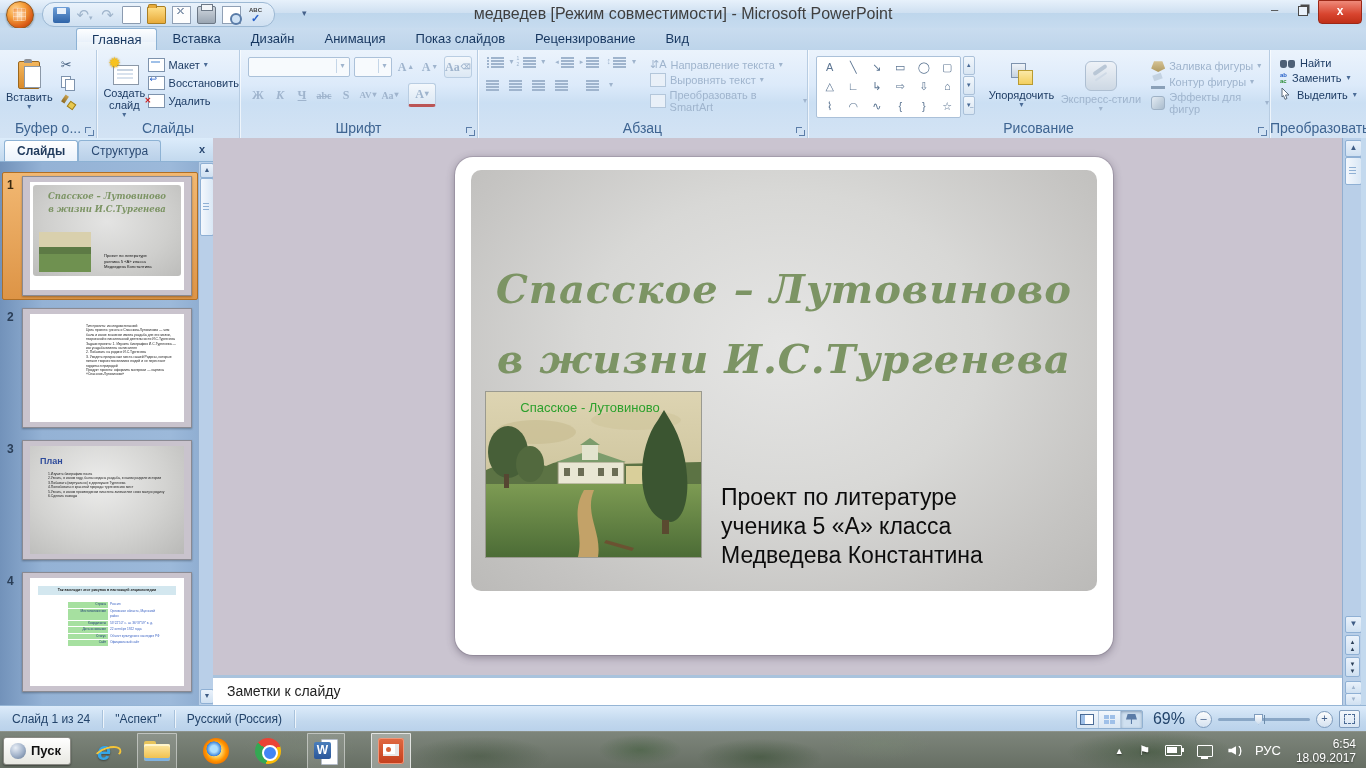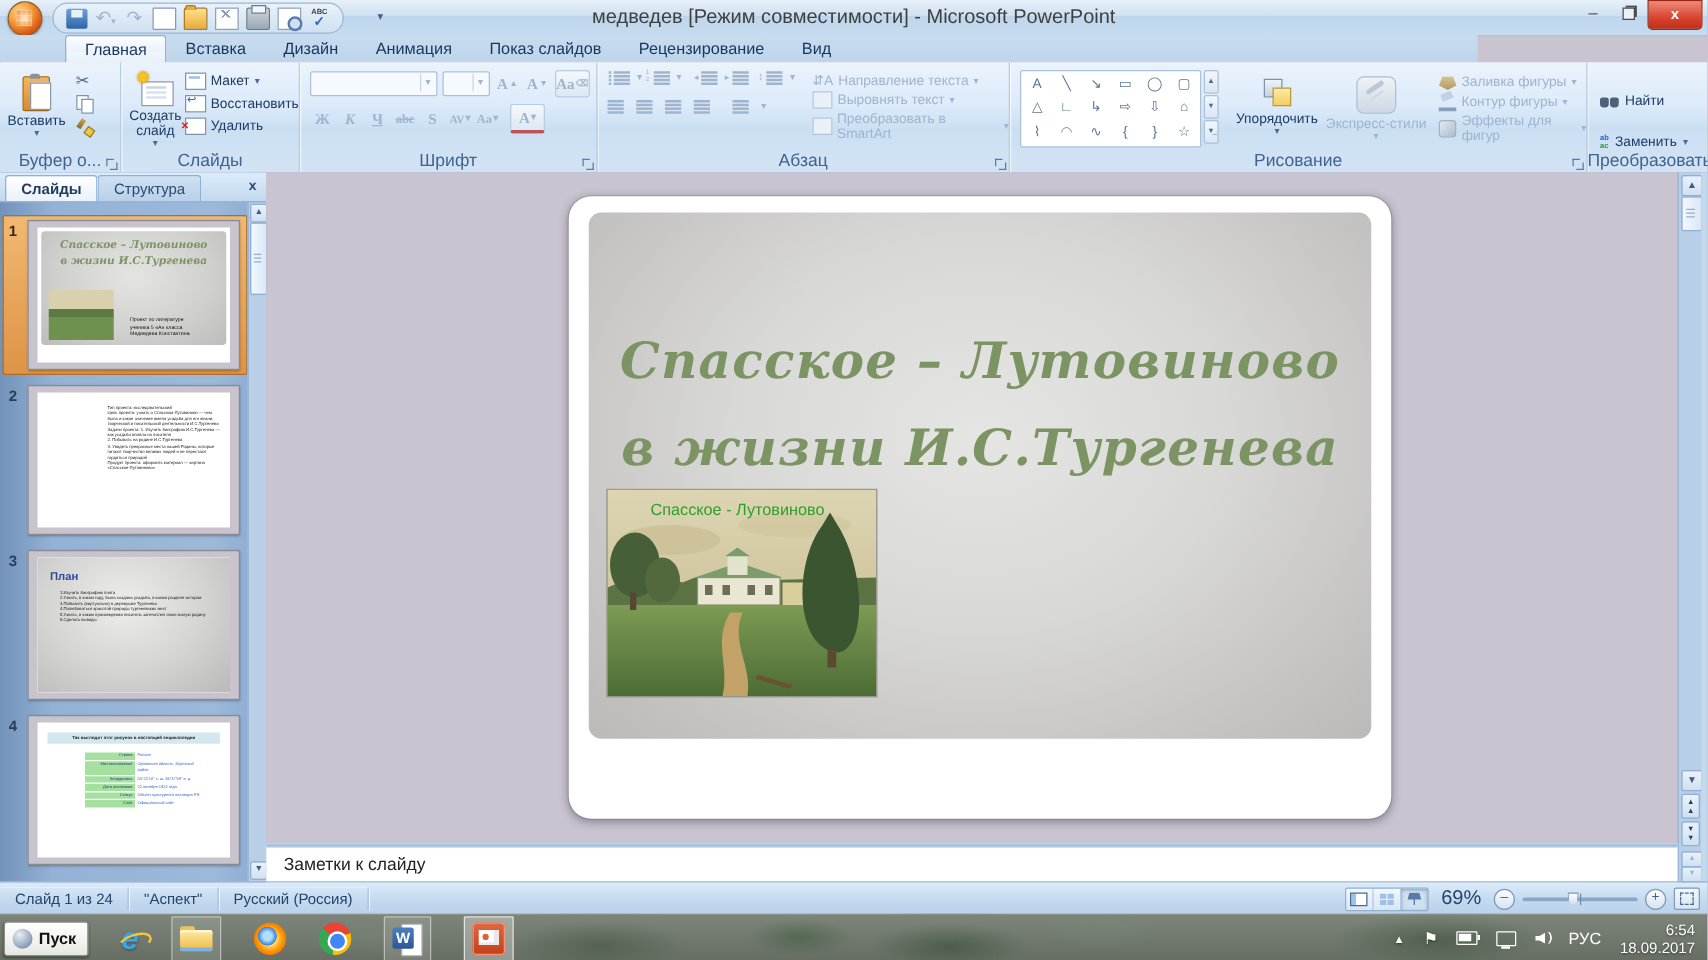--- a/index.html
+++ b/index.html
@@ -44,21 +44,21 @@
   #apptitle{left:0;top:0;width:1366px;height:27px;text-align:center;line-height:27px;
     font-size:16px;color:#3f3f3f;pointer-events:none}
   #winbtns{right:4px;top:0;height:22px;display:flex}
   .wbtn{width:29px;height:22px;text-align:center;line-height:20px;font-size:13px;color:#4a4a4a}
   .wrestore{position:relative}
   .wrestore::after{content:"";position:absolute;left:9px;top:6px;width:8px;height:8px;border:1px solid #4a4a4a;background:#e9f1fa;box-shadow:2px -2px 0 -0.5px #4a4a4a}
   .wclose{width:42px;background:linear-gradient(#ef8a7a,#d8442e 60%,#c03018);border:1px solid #9c2817;
     border-radius:0 0 4px 4px;color:#fff;font-weight:bold;font-size:12px;line-height:21px}
 
   
-  #tabsrow{left:0;top:28px;width:1182px;height:22px;background:linear-gradient(#c9dcef,#bdd4ea);display:flex;padding-left:52px;box-sizing:border-box}
+  #tabsrow{left:0;top:28px;width:1366px;height:22px;background:linear-gradient(#c9dcef,#bdd4ea);display:flex;padding-left:76px;box-sizing:border-box}
   .rtab{padding:0 15px;font-size:13px;color:#16365f;line-height:22px}
   .rtab.active{background:linear-gradient(#fdfeff,#e9f1fa 60%,#dcaeb400 0),linear-gradient(#fdfeff,#e7f0f9);
     border:1px solid #8db2d4;border-bottom:none;border-radius:3px 3px 0 0;color:#16365f}
 
   
   #ribbon{left:0;top:50px;width:1366px;height:88px;
     background:linear-gradient(180deg,#ebf3fc 0%,#dceafa 40%,#cbdff3 60%,#d3e3f4 100%);
     border-bottom:1px solid #8fb0d4;display:flex}
   .rgroup{position:relative;height:88px;border-right:1px solid #b7cce2;box-shadow:1px 0 0 rgba(255,255,255,.65);box-sizing:border-box;flex:none}
   .glabel{position:absolute;left:0;bottom:2px;width:100%;text-align:center;font-size:14px;color:#3e6491}
@@ -121,21 +121,21 @@
   .arrico::after{content:"";position:absolute;left:9px;top:9px;width:13px;height:13px;background:linear-gradient(#fbe9a8,#f3cf5f);border:1px solid #b99b31}
   .qstyico{width:30px;height:28px;border-radius:6px;background:linear-gradient(#eef2f7,#cdd8e4);border:1px solid #aebfd2;position:relative;margin-bottom:2px}
   .qstyico::after{content:"";position:absolute;left:6px;top:6px;width:16px;height:4px;background:#b9c7d6;transform:rotate(-35deg);border-radius:2px;box-shadow:-3px 6px 0 -1px #cfdae6}
   .dico{width:14px;height:12px;display:inline-block;position:relative}
   .dico.fill{background:linear-gradient(#d9c79a,#b09a62);clip-path:polygon(20% 10%,80% 10%,100% 70%,50% 100%,0 70%)}
   .dico.outl{border-bottom:3px solid #8aa0b8}
   .dico.outl::after{content:"";position:absolute;left:2px;top:0;width:9px;height:6px;background:#c3d2e2;transform:rotate(-20deg)}
   .dico.eff{background:linear-gradient(135deg,#e3ebf3,#a9bccd);border-radius:3px;border:1px solid #9fb2c6}
 
   
-  .erow{display:flex;align-items:center;gap:5px;font-size:11px;color:#1e3c64;margin:21px 0}
+  .erow{display:flex;align-items:center;gap:5px;font-size:11px;color:#1e3c64;margin:3px 0}
   .binoc{width:15px;height:11px;position:relative}
   .binoc::before,.binoc::after{content:"";position:absolute;top:2px;width:7px;height:8px;background:#4e6076;border-radius:2px 2px 3px 3px}
   .binoc::before{left:0}.binoc::after{right:0}
   .replic{font-size:6px;line-height:6px;font-weight:bold}
   .replic .a{color:#2a62c9}.replic .b{color:#2f8f3a}
 
   
   #panel{left:0;top:138px;width:213px;height:567px;background:linear-gradient(90deg,#7292ba,#94b2d5 20%,#9cb9da 80%,#8aa9ce)}
   #paneltabs{position:absolute;left:0;top:0;width:213px;height:24px;background:linear-gradient(#dcecfb,#c3d9ee);border-bottom:1px solid #8db2d4;display:flex;align-items:flex-end;padding-left:4px;box-sizing:border-box}
   .ptab{font-size:12px;padding:3px 12px;border:1px solid #8db2d4;border-bottom:none;border-radius:3px 3px 0 0;color:#2b4a73;background:linear-gradient(#cfe0f2,#b9d0e8)}
@@ -650,20 +650,23 @@
       <path d="M92,165 C98,140 84,122 98,98 L108,98 C98,122 116,140 112,165 Z" fill="#c3a268"></path>
       <path d="M185,130 C150,128 148,60 172,28 L178,18 L184,28 C206,62 208,126 185,130 Z" fill="#3b5531"></path>
       <rect x="176" y="128" width="7" height="14" fill="#5a4a30"></rect>
       <ellipse cx="22" cy="60" rx="20" ry="26" fill="#475f38"></ellipse>
       <ellipse cx="44" cy="72" rx="14" ry="18" fill="#52693e"></ellipse>
       <rect x="18" y="82" width="5" height="14" fill="#564632"></rect>
       <path d="M120,148 l28,8 l-2,3 l-28,-8 Z" fill="#6b5231"></path>
       <text x="104" y="20" text-anchor="middle" font-size="13" fill="#2ca02c" font-family="Liberation Sans, sans-serif">Спасское - Лутовиново</text>
     </svg>
 
+    <div id="ssub">Проект по литературе
+ученика 5 «А» класса
+Медведева Константина</div>
   </div>
 </div>
 
 <div id="vscroll" class="abs">
   <span class="vbtn" style="top:2px">▲</span>
   <div id="vthumb"></div>
   <span class="vbtn" style="top:478px">▼</span>
   <span class="dblarr" style="top:497px">▲<br>▲</span>
   <span class="dblarr" style="top:519px">▼<br>▼</span>
   <span class="vbtn" style="top:543px;height:11px;line-height:10px;font-size:6px;color:#9fb4cd">▲</span>

